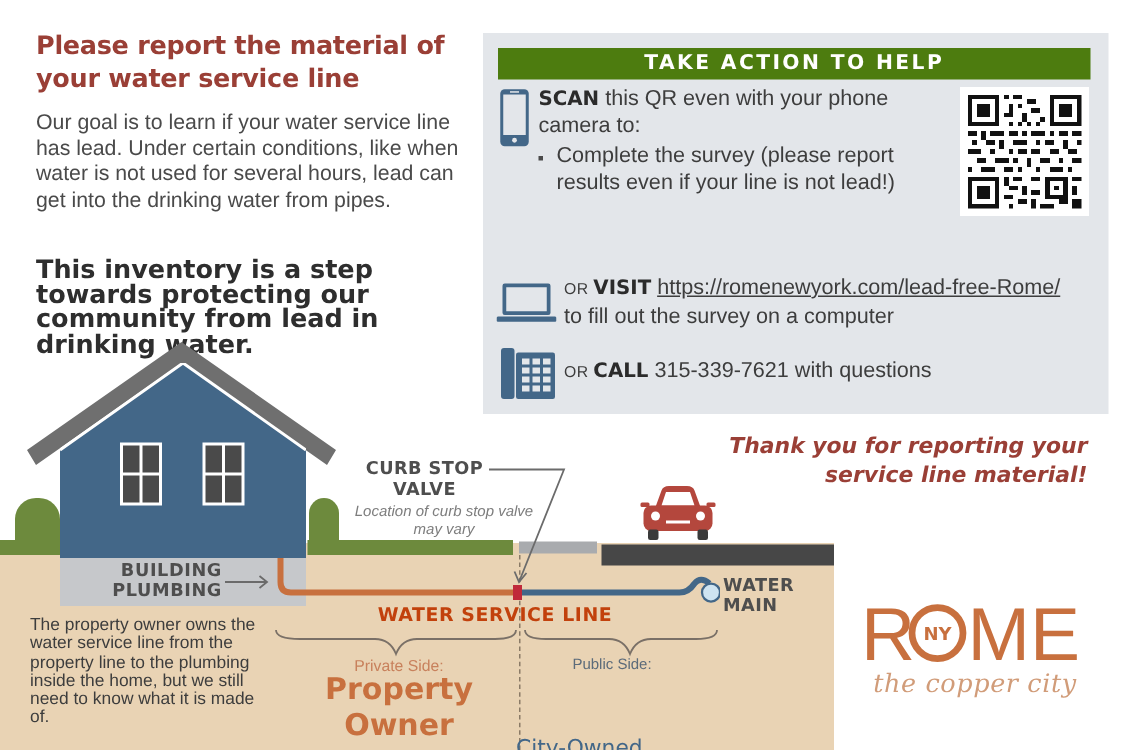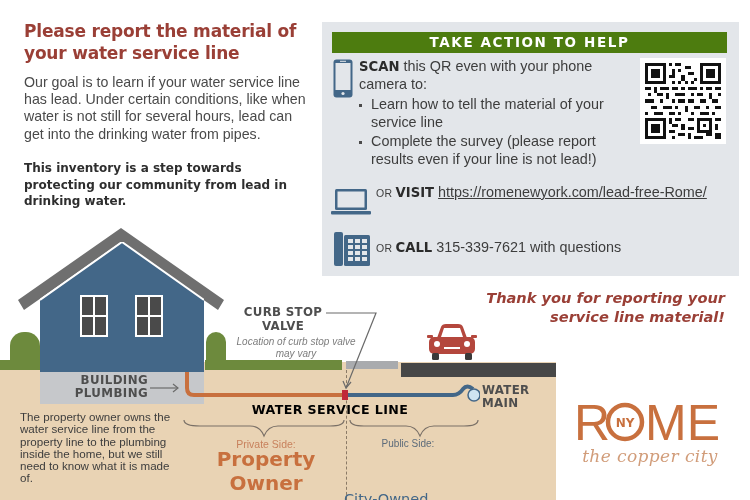--- a/index.html
+++ b/index.html
@@ -4,21 +4,21 @@
 <style>
   * { box-sizing: border-box; margin: 0; padding: 0; }
   html, body { width: 750px; height: 500px; overflow: hidden; background: #ffffff; }
   body { position: relative; font-family: "DejaVu Sans", "Liberation Sans", sans-serif; color: #3d3d3d; }
 
   .abs { position: absolute; }
 
   
   .headline { left: 24px; top: 20px; width: 300px; font-family: "DejaVu Sans", sans-serif; font-weight: bold; font-size: 17px; line-height: 22px; color: #9a3f36; letter-spacing: -0.2px; }
   .intro { left: 24px; top: 74px; width: 290px; font-family: "Liberation Sans", sans-serif; font-size: 14.2px; line-height: 17.2px; color: #4a4a4a; }
-  .intro-bold { left: 24px; top: 160px; width: 290px; font-family: "DejaVu Sans", sans-serif; font-weight: bold; font-size: 12px; line-height: 16.5px; color: #2e2e2e; }
+  .intro-bold { left: 24px; top: 172px; width: 290px; font-family: "DejaVu Sans", sans-serif; font-weight: bold; font-size: 17px; line-height: 16.5px; color: #2e2e2e; }
 
   
   .panel { left: 322px; top: 22px; width: 417px; height: 254px; background: #e3e6ea; }
   .panel-header { left: 332px; top: 32px; width: 395px; height: 21px; background: #4d7c0f; color: #ffffff; text-align: center; font-family: "DejaVu Sans", sans-serif; font-weight: bold; font-size: 13.5px; letter-spacing: 1.6px; line-height: 21px; }
 
   .phone-icon { left: 333px; top: 59px; width: 20px; height: 39px; }
   .scan-text { left: 359px; top: 58px; width: 270px; font-family: "Liberation Sans", sans-serif; font-size: 14.4px; line-height: 17.5px; color: #3d3d3d; }
   .scan-text b { font-family: "DejaVu Sans", sans-serif; font-weight: bold; font-size: 13.2px; color: #2b2b2b; }
   .bullets { left: 359px; top: 96px; width: 280px; font-family: "Liberation Sans", sans-serif; font-size: 14.4px; line-height: 17.5px; color: #3d3d3d; list-style: none; }
   .bullets li { position: relative; padding-left: 12px; margin-bottom: 2px; }
@@ -59,56 +59,55 @@
   .win1 { left: 80px; top: 295px; }
   .win2 { left: 135px; top: 295px; }
 
   .curb-label { left: 238px; top: 306px; width: 90px; text-align: center; font-family: "DejaVu Sans", sans-serif; font-weight: bold; font-size: 11.8px; line-height: 13.5px; letter-spacing: 0.3px; color: #4e4e4e; }
   .curb-note { left: 236px; top: 336px; width: 120px; text-align: center; font-family: "Liberation Sans", sans-serif; font-style: italic; font-size: 10px; line-height: 12px; color: #7d7d7d; }
   .pointer { left: 320px; top: 310px; width: 60px; height: 80px; }
 
   .pipes { left: 180px; top: 368px; width: 300px; height: 40px; }
 
   .water-main-label { left: 482px; top: 384px; width: 70px; font-family: "DejaVu Sans", sans-serif; font-weight: bold; font-size: 11.8px; line-height: 13px; letter-spacing: 0.3px; color: #4e4e4e; }
-  .wsl-label { left: 200px; top: 402px; width: 260px; text-align: center; font-family: "DejaVu Sans", sans-serif; font-weight: bold; font-size: 12.6px; letter-spacing: 0.4px; color: #000000; }
+  .wsl-label { left: 200px; top: 402px; width: 260px; text-align: center; font-family: "DejaVu Sans", sans-serif; font-weight: bold; font-size: 12.6px; letter-spacing: 0.4px; color: #c2410c; }
 
   .braces { left: 180px; top: 418px; width: 300px; height: 22px; }
 
   .private-small { left: 196px; top: 438px; width: 140px; text-align: center; font-family: "Liberation Sans", sans-serif; font-size: 10.5px; color: #c8815c; }
   .private-big { left: 188px; top: 447px; width: 156px; text-align: center; font-family: "DejaVu Sans", sans-serif; font-weight: bold; font-size: 20px; color: #c8703e; }
   .public-small { left: 348px; top: 438px; width: 120px; text-align: center; font-family: "Liberation Sans", sans-serif; font-size: 10px; color: #5c6b7a; }
   .public-big { left: 344px; top: 447px; width: 130px; font-family: "DejaVu Sans", sans-serif; font-weight: normal; font-size: 14.5px; color: #436788; margin-top: 44px; }
 
   .owner-note { left: 20px; top: 411px; width: 160px; font-family: "Liberation Sans", sans-serif; font-size: 11.6px; line-height: 12.3px; color: #3d3d3d; }
 
   .car { left: 426px; top: 322px; width: 52px; height: 42px; }
 
   
   .logo { left: 574px; top: 398px; width: 152px; height: 46px; }
   .logo-tag { left: 574px; top: 446px; width: 152px; text-align: center; font-family: "DejaVu Serif", serif; font-style: italic; font-size: 17px; color: #d19c79; letter-spacing: 0.4px; }
 </style>
 </head>
 <body>
 
 <div class="abs headline">Please report the material of your water service line</div>
-<div class="abs intro">Our goal is to learn if your water service line has lead. Under certain conditions, like when water is not still for several hours, lead can get into the drinking water from pipes.</div>
+<div class="abs intro">Our goal is to learn if your water service line has lead. Under certain conditions, like when water is not used for several hours, lead can get into the drinking water from pipes.</div>
 <div class="abs intro-bold">This inventory is a step towards protecting our community from lead in drinking water.</div>
 
 <div class="abs panel"></div>
 <div class="abs panel-header">TAKE ACTION TO HELP</div>
 
 <svg class="abs phone-icon" viewBox="0 0 20 39">
   <rect x="0.5" y="0.5" width="19" height="38" rx="3" fill="#436788"></rect>
   <rect x="2.5" y="4" width="15" height="27" fill="#e3e6ea"></rect>
   <rect x="7" y="1.8" width="6" height="1" fill="#e3e6ea"></rect>
   <circle cx="10" cy="34.5" r="1.6" fill="#e3e6ea"></circle>
 </svg>
 <div class="abs scan-text"><b>SCAN</b><span> this QR even with your phone camera to:</span></div>
 <ul class="abs bullets">
-  <li>Learn how to tell the material of your service line</li>
   <li>Complete the survey (please report results even if your line is not lead!)</li>
 </ul>
 
 <div class="abs qr">
   <svg width="76" height="76" viewBox="0 0 25 25" shape-rendering="crispEdges">
     <rect width="25" height="25" fill="#fff"></rect>
     <g fill="#111">
       <path d="M0 0h7v7H0z M1 1v5h5V1z M2 2h3v3H2z"></path>
       <path d="M18 0h7v7h-7z M19 1v5h5V1z M20 2h3v3h-3z"></path>
       <path d="M0 18h7v7H0z M1 19v5h5v-5z M2 20h3v3H2z"></path>
@@ -125,20 +124,21 @@
 </div>
 
 <svg class="abs laptop-icon" viewBox="0 0 40 28">
   <rect x="4" y="1" width="32" height="21" rx="1.5" fill="#436788"></rect>
   <rect x="6.5" y="3.5" width="27" height="16" fill="#e3e6ea"></rect>
   <rect x="0" y="23" width="40" height="3.5" rx="1" fill="#436788"></rect>
 </svg>
 <div class="abs visit-text">
   <span class="small-caps">OR </span><b>VISIT</b>
   <a class="link">https://romenewyork.com/lead-free-Rome/</a><br>
+  <span>to fill out the survey on a computer</span>
 </div>
 
 <svg class="abs deskphone-icon" viewBox="0 0 36 34">
   <rect x="0" y="0" width="9" height="34" rx="2" fill="#436788"></rect>
   <rect x="10" y="3" width="26" height="31" rx="1.5" fill="#436788"></rect>
   <g fill="#e3e6ea">
     <rect x="14" y="7" width="5" height="4"></rect>
       <rect x="21" y="7" width="5" height="4"></rect>
       <rect x="28" y="7" width="5" height="4"></rect>
     <rect x="14" y="13" width="5" height="4"></rect>

